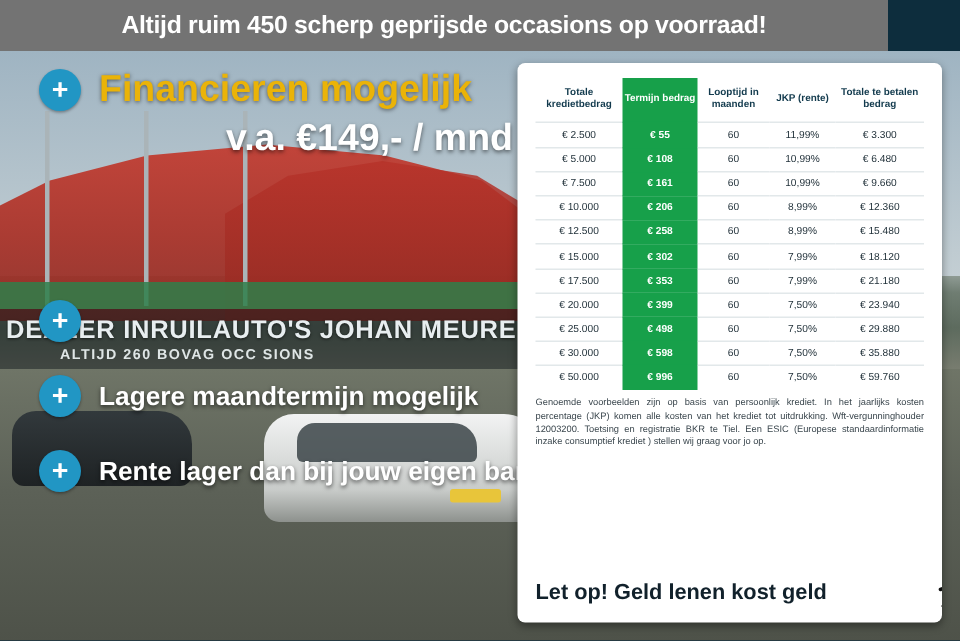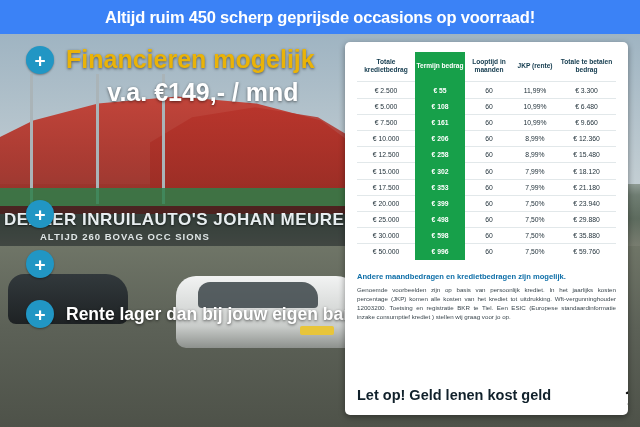--- a/index.html
+++ b/index.html
@@ -7,22 +7,22 @@
     width:640px;height:427px;
     font-family:"Liberation Sans", sans-serif;
     background:#0d2d3d;
     overflow:hidden;
     position:relative;
   }
   #root{position:relative;width:640px;height:427px;overflow:hidden;}
 
   
   .banner{
-    position:absolute;left:0;top:0;width:640px;height:34px;
-    background:#3b82f6;
+    position:absolute;left:0;top:0;width:592px;height:34px;
+    background:#737373;
     display:flex;align-items:center;justify-content:center;
     z-index:5;
   }
   .banner-text{
     color:#ffffff;font-size:16.5px;font-weight:bold;letter-spacing:-0.2px;
     white-space:nowrap;
   }
 
   
   .photo{
@@ -103,21 +103,21 @@
     display:flex;align-items:center;justify-content:center;
     font-size:19px;font-weight:bold;line-height:1;
     box-shadow:0 1px 2px rgba(0,0,0,.35);
   }
   .headline{
     color:#eab308;font-size:25px;font-weight:bold;line-height:1.05;
     text-shadow:0 1px 3px rgba(0,0,0,.55);
   }
   .sub-headline{
     color:#ffffff;font-size:25px;font-weight:bold;
-    text-align:center;width:278px;margin-top:4px;margin-left:38px;
+    text-align:right;width:278px;margin-top:4px;margin-left:38px;
     text-shadow:0 1px 3px rgba(0,0,0,.55);
   }
   .feature{
     display:flex;align-items:center;gap:12px;margin-top:22px;
   }
   .feature-text{
     color:#ffffff;font-size:17.5px;font-weight:bold;
     text-shadow:0 1px 3px rgba(0,0,0,.6);
     white-space:nowrap;
   }
@@ -204,20 +204,21 @@
     </div>
     <div class="sub-headline">v.a. €149,- / mnd</div>
   </div>
 
   <div id="feat-list">
     <div class="feature">
       <div class="bullet">+</div>
     </div>
     <div class="feature">
       <div class="bullet">+</div>
+      <div class="feature-text">Lagere maandtermijn mogelijk</div>
     </div>
     <div class="feature">
       <div class="bullet">+</div>
       <div class="feature-text">Rente lager dan bij jouw eigen bank</div>
     </div>
   </div>
 
   <div class="panel">
     <table class="rates">
       <colgroup>
@@ -310,21 +311,20 @@
           <tr>
             <td>€ 50.000</td>
             <td class="hl">€ 996</td>
             <td>60</td>
             <td>7,50%</td>
             <td>€ 59.760</td>
           </tr>
         </tbody>
     </table>
 
-    <div class="panel-note-title">Andere maandbedragen en kredietbedragen zijn mogelijk.</div>
     <div class="panel-note-body">Genoemde voorbeelden zijn op basis van persoonlijk krediet. In het jaarlijks kosten percentage (JKP) komen alle kosten van het krediet tot uitdrukking. Wft-vergunninghouder 12003200. Toetsing en registratie BKR te Tiel. Een ESIC (Europese standaardinformatie inzake consumptief krediet ) stellen wij graag voor jo op.</div>
 
     <div class="panel-footer">
       <div class="footer-text">Let op! Geld lenen kost geld</div>
       <svg class="walker" viewBox="0 0 26 30">
         <circle cx="14" cy="4" r="3.2" fill="#111"></circle>
         <path d="M13 8 L17 13 L15 19 L19 26" stroke="#111" stroke-width="2.6" fill="none" stroke-linecap="round"></path>
         <path d="M15 19 L9 25" stroke="#111" stroke-width="2.6" fill="none" stroke-linecap="round"></path>
         <path d="M14 11 L7 14" stroke="#111" stroke-width="2.4" fill="none" stroke-linecap="round"></path>
         <path d="M14 11 L21 9" stroke="#111" stroke-width="2.4" fill="none" stroke-linecap="round"></path>

